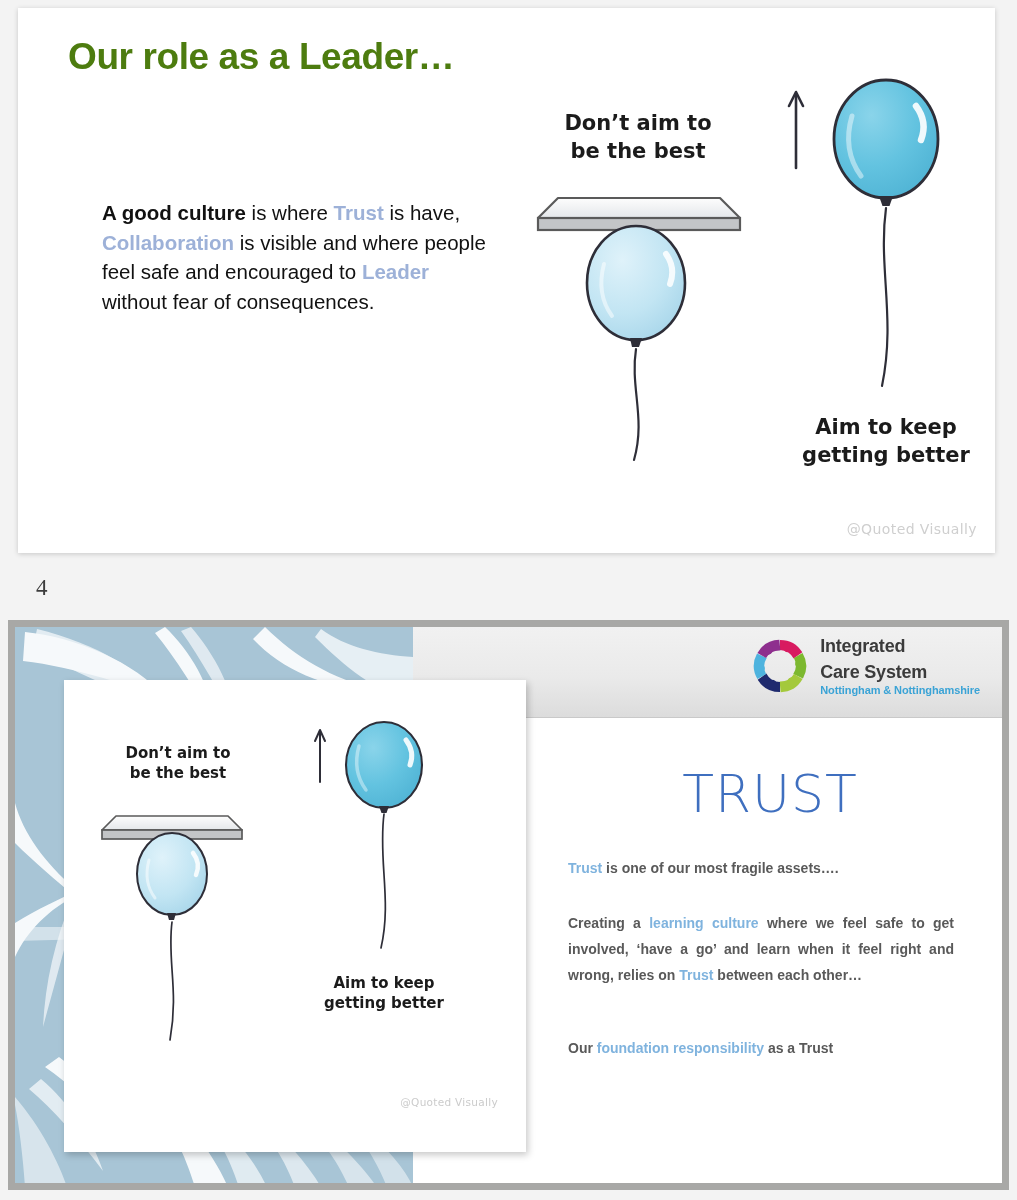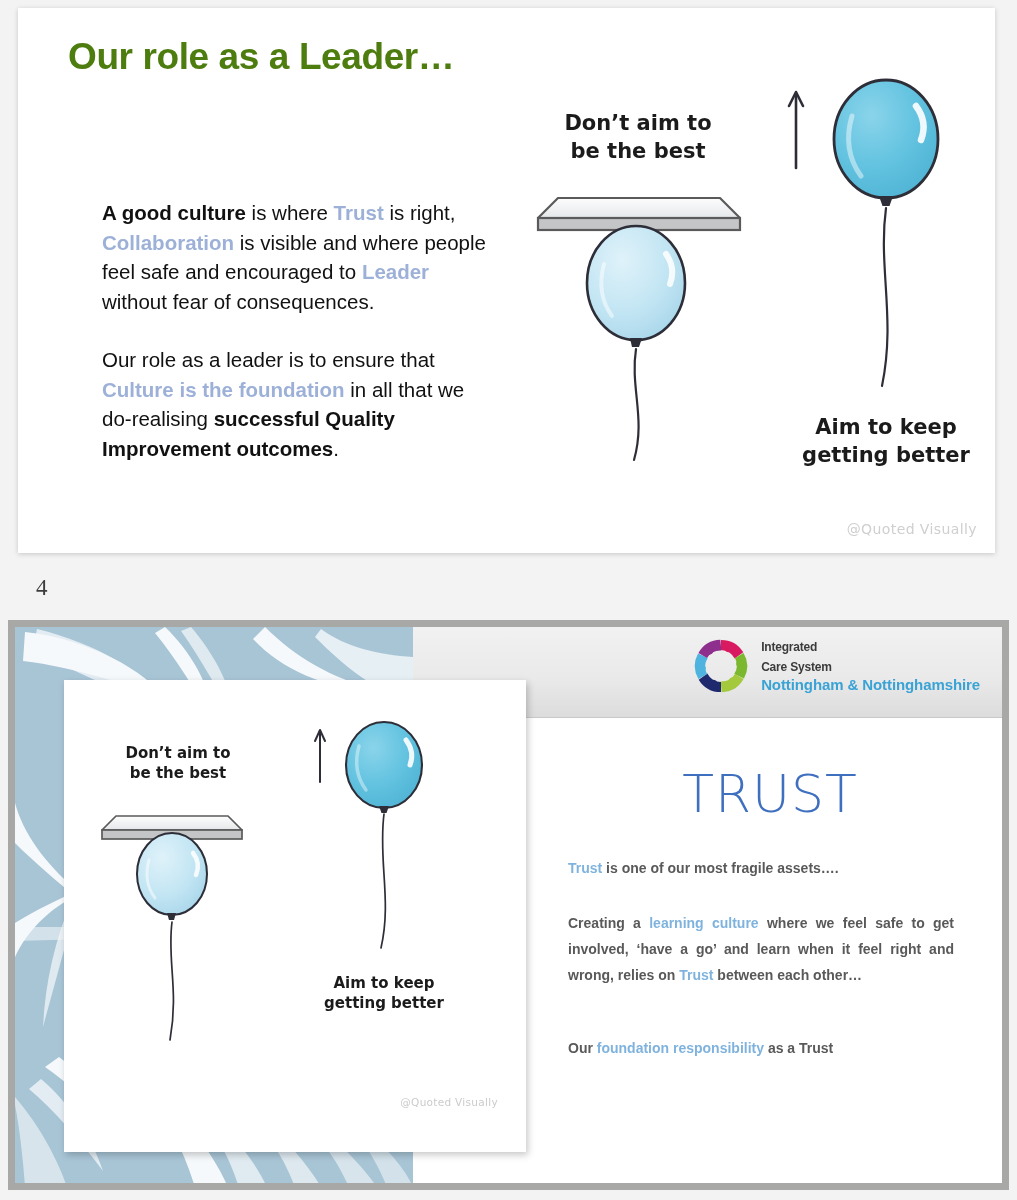--- a/index.html
+++ b/index.html
@@ -146,28 +146,28 @@
   #s2-logo {
     position: absolute;
     right: 22px;
     top: 8px;
     display: flex;
     align-items: center;
     gap: 9px;
   }
   #s2-logo-text { line-height: 1.0; }
   #s2-logo-l1, #s2-logo-l2 {
-    font-size: 12px;
+    font-size: 18px;
     font-weight: bold;
     color: #3b3b3b;
     letter-spacing: -0.2px;
   }
   #s2-logo-l2 { margin-top: 8px; }
   #s2-logo-l3 {
-    font-size: 15px;
+    font-size: 11px;
     font-weight: bold;
     color: #3aa3d6;
     margin-top: 4px;
     letter-spacing: -0.1px;
   }
   #s2-card {
     position: absolute;
     left: 49px;
     top: 53px;
     width: 462px;
@@ -214,26 +214,23 @@
 </style>
 </head>
 <body>
 
 <div id="slide1">
 
   <div id="s1-title">Our role as a Leader…</div>
 
 
   <div id="s1-para1">
-    <span class="b">A good culture</span><span> is where </span><span class="accent-soft">Trust</span><span> is right, </span><span class="accent-soft">Collaboration</span><span> is visible and where people feel safe and encouraged to </span><span class="accent-soft">Leader</span><span> without fear of consequences.</span>
+    <span class="b">A good culture</span><span> is where </span><span class="accent-soft">Trust</span><span> is have, </span><span class="accent-soft">Collaboration</span><span> is visible and where people feel safe and encouraged to </span><span class="accent-soft">Leader</span><span> without fear of consequences.</span>
   </div>
 
-  <div id="s1-para2">
-    <span>Our role as a leader is to ensure that </span><span class="accent-soft">Culture is the foundation</span><span> in all that we do-realising </span><span class="b">successful Quality Improvement outcomes</span><span>.</span>
-  </div>
 
   <div id="s1-art">
     <svg width="470" height="430" viewBox="0 0 470 430">
       <defs>
         <linearGradient id="plateTop" x1="0" y1="0" x2="0" y2="1">
           <stop offset="0" stop-color="#fdfdfd"></stop>
             <stop offset="1" stop-color="#e4e7ea"></stop>
         </linearGradient>
         <radialGradient id="balLight" cx="0.36" cy="0.3" r="0.78">
           <stop offset="0" stop-color="#dff2fa"></stop>

